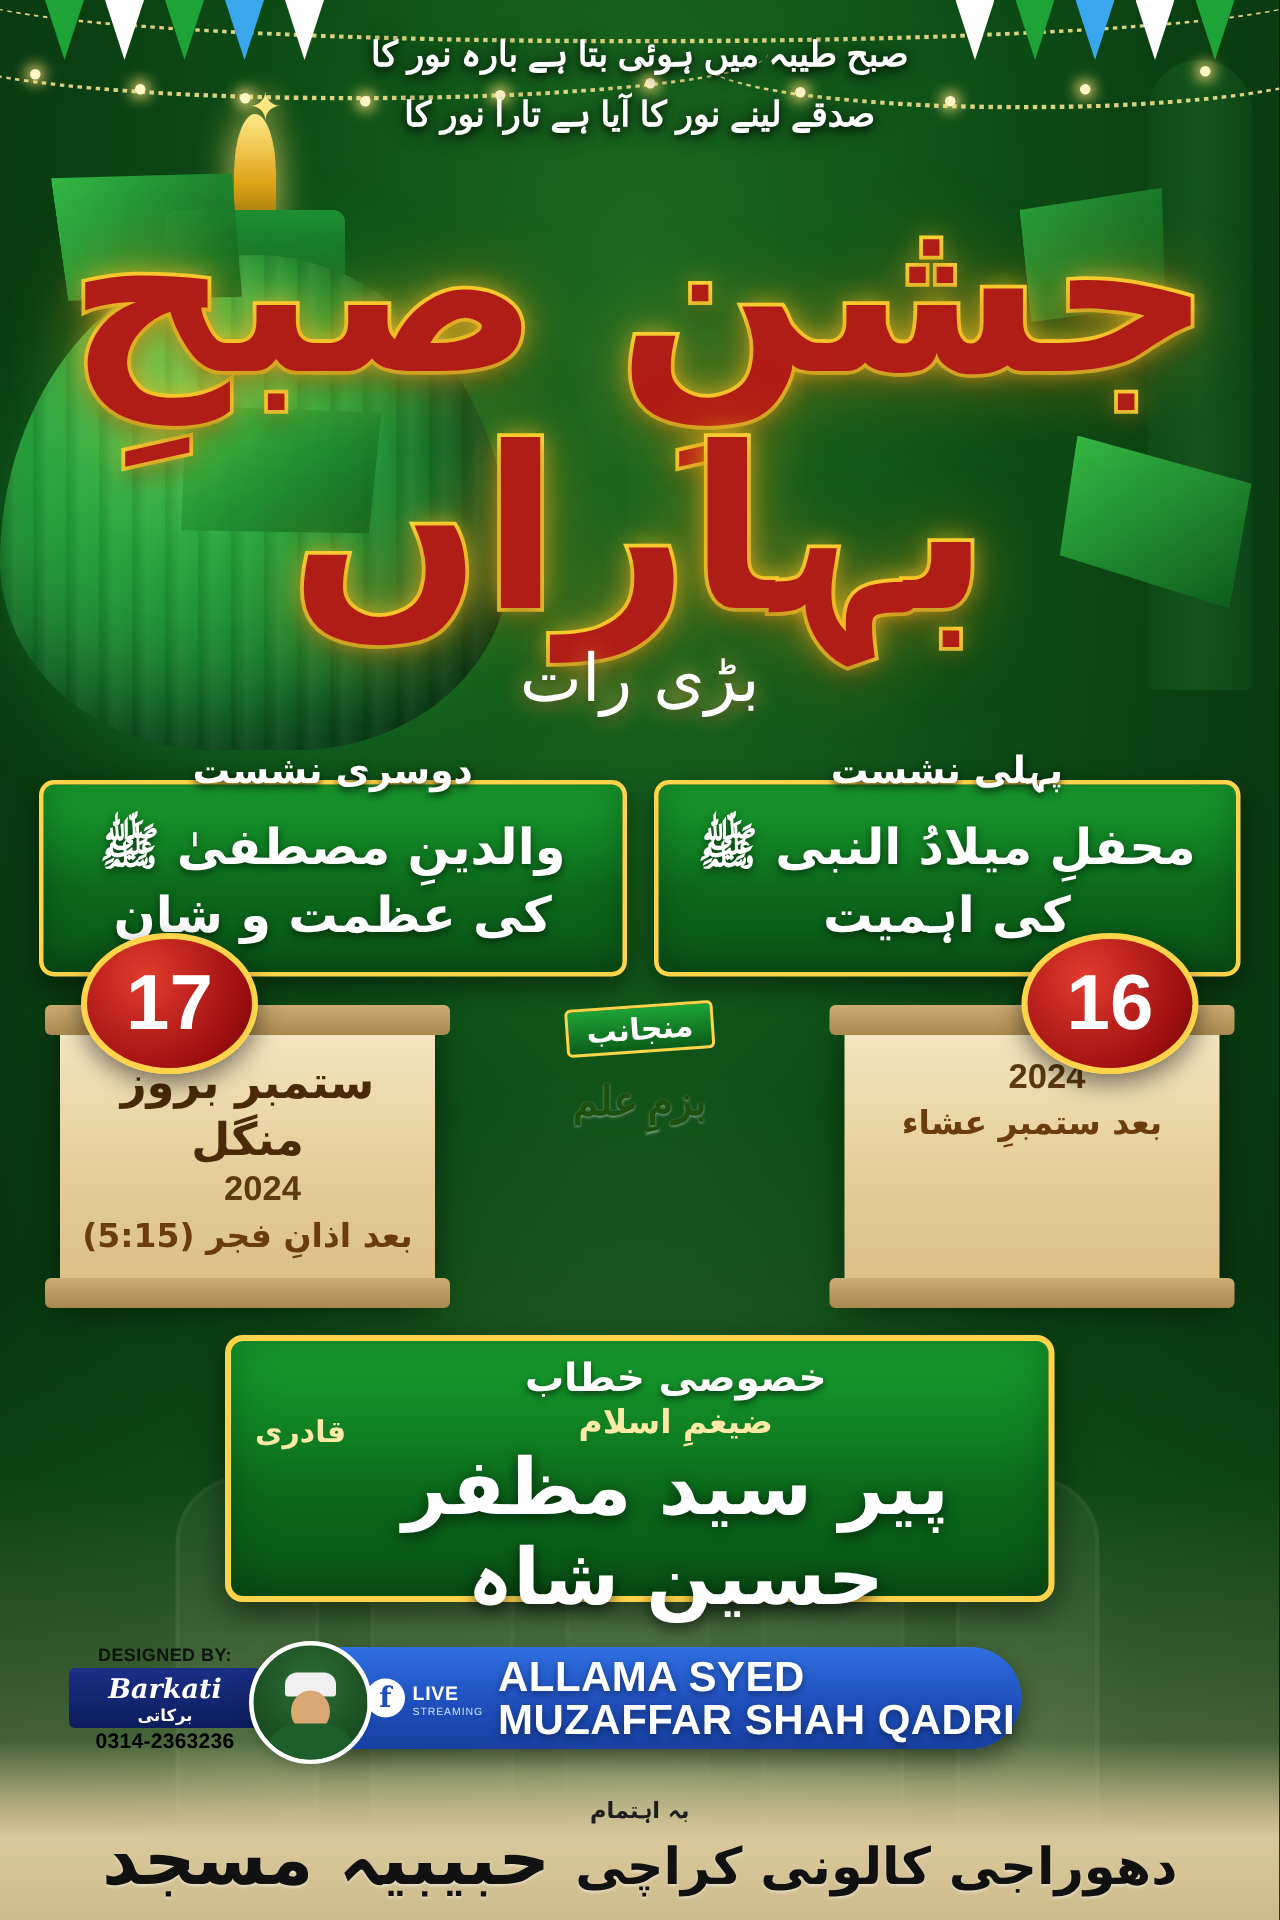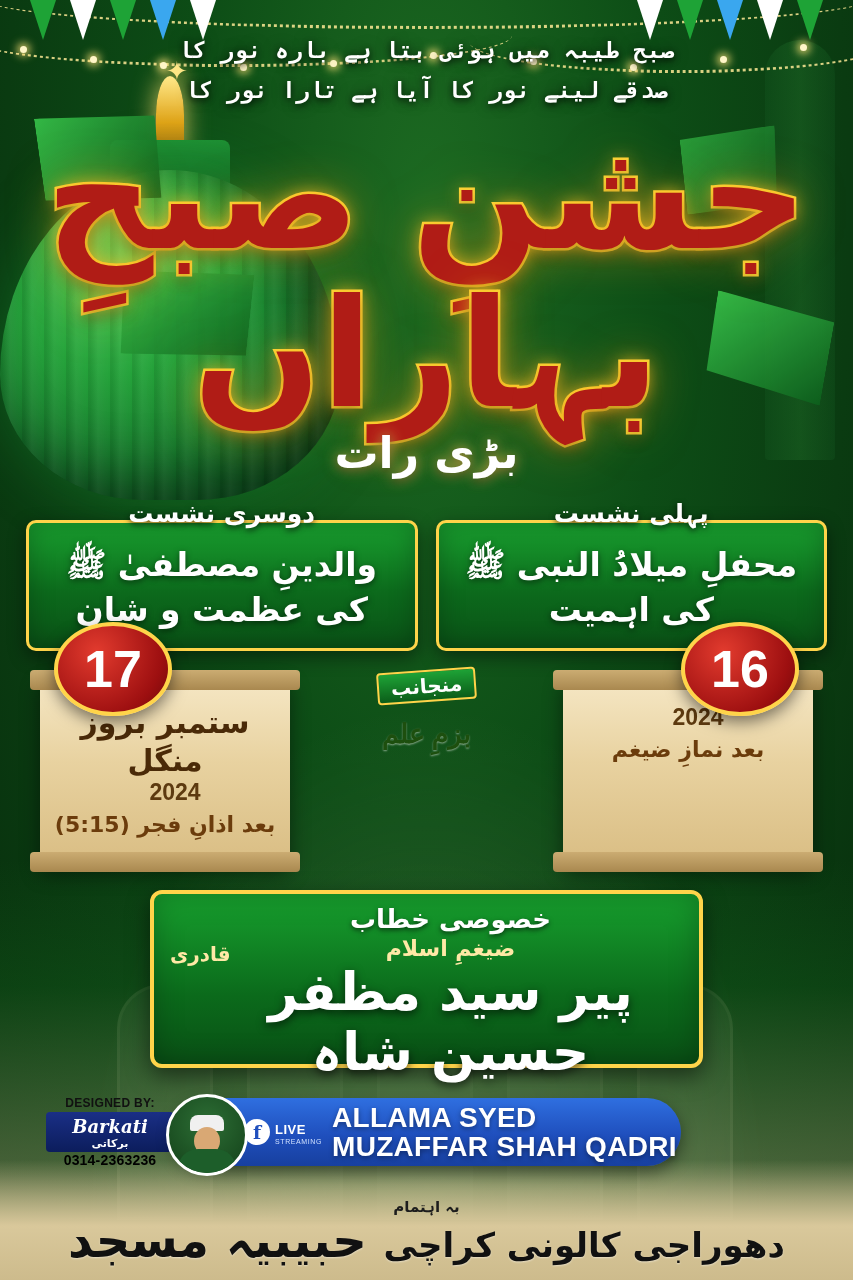--- a/index.html
+++ b/index.html
@@ -158,27 +158,27 @@
     position: absolute;
     width: 7px; height: 7px;
     border-radius: 50%;
     background: #fff6c8;
     box-shadow: 0 0 9px 3px rgba(255,226,120,0.85);
   }
 
   
   .top-verse {
     position: absolute;
-    top: 32px;
+    top: 16px;
     left: 0; right: 0;
     text-align: center;
     color: #ffffff;
     font-size: 23px;
     line-height: 1.75;
-    font-family: Liberation Mono, monospace;
+    font-family: Liberation Sans, sans-serif;
     direction: rtl;
     text-shadow: 0 2px 6px rgba(0,0,0,0.7), 0 0 14px rgba(0,0,0,0.5);
     font-weight: bold;
   }
 
   
   .title-block {
     position: absolute;
     top: 118px;
     left: 0; right: 0;
@@ -197,21 +197,21 @@
       0 0 18px rgba(255,200,40,0.85),
       0 0 48px rgba(255,160,20,0.55),
       0 8px 14px rgba(0,0,0,0.45);
     letter-spacing: -6px;
   }
   .title-sub {
     margin-top: -6px;
     direction: rtl;
     font-family: "DejaVu Sans", sans-serif;
     font-size: 44px;
-    font-weight: bold;
+    font-weight: normal;
     color: #ffffff;
     text-shadow: 0 0 14px rgba(255,210,90,0.9), 0 3px 8px rgba(0,0,0,0.6);
   }
 
   
   .sessions {
     position: absolute;
     top: 520px;
     left: 26px;
     right: 26px;
@@ -633,21 +633,21 @@
     <div class="session">
       <div class="session-tag">دوسری نشست</div>
       <div class="session-text">والدینِ مصطفیٰ ﷺ کی عظمت و شان</div>
     </div>
   </div>
 
   <div class="scrolls">
 
     <div class="scroll right">
       <div class="scroll-year">2024</div>
-      <div class="scroll-time">بعد نمازِ ضیغم</div>
+      <div class="scroll-time">بعد ستمبرِ عشاء</div>
     </div>
     <div class="badge-num right">16</div>
 
     <div class="scroll left">
       <div class="scroll-date">
         <span>ستمبر</span>
         <span>بروز منگل</span>
       </div>
       <div class="scroll-year">2024</div>
       <div class="scroll-time">بعد اذانِ فجر (5:15)</div>

